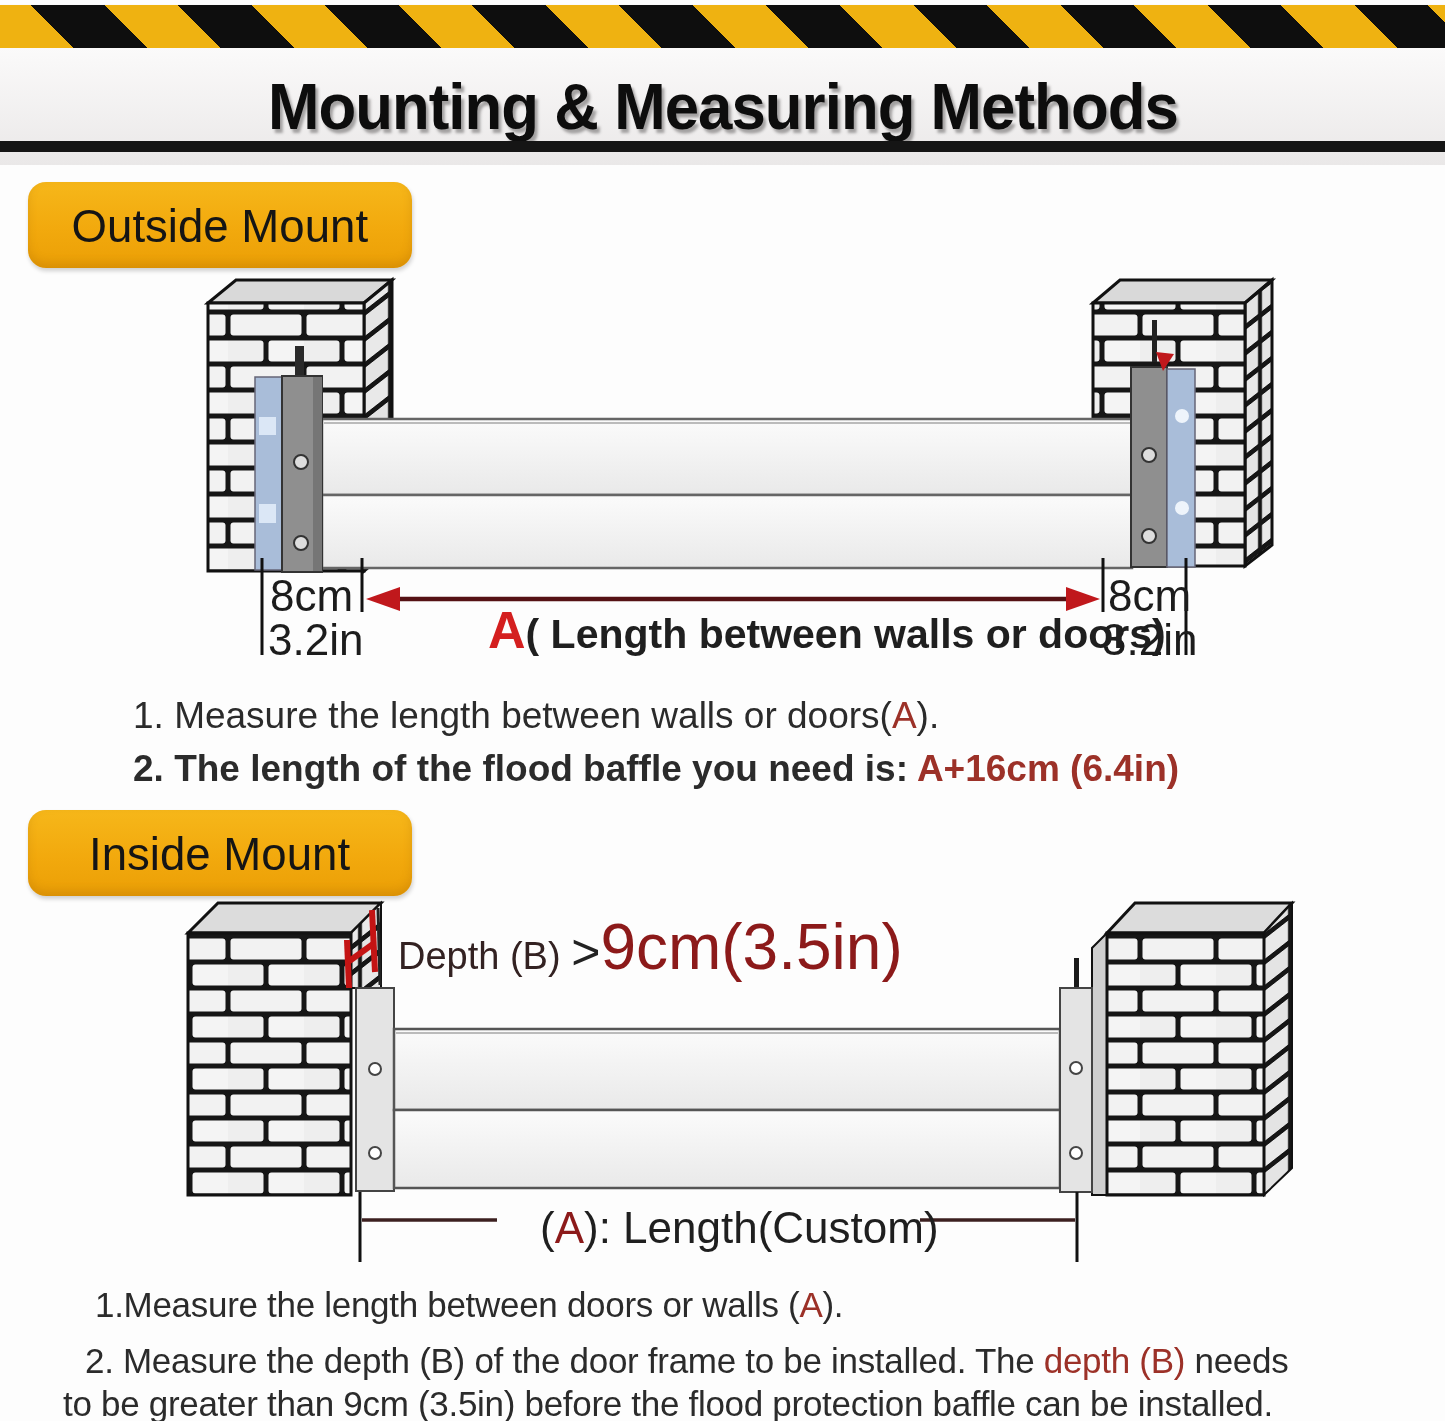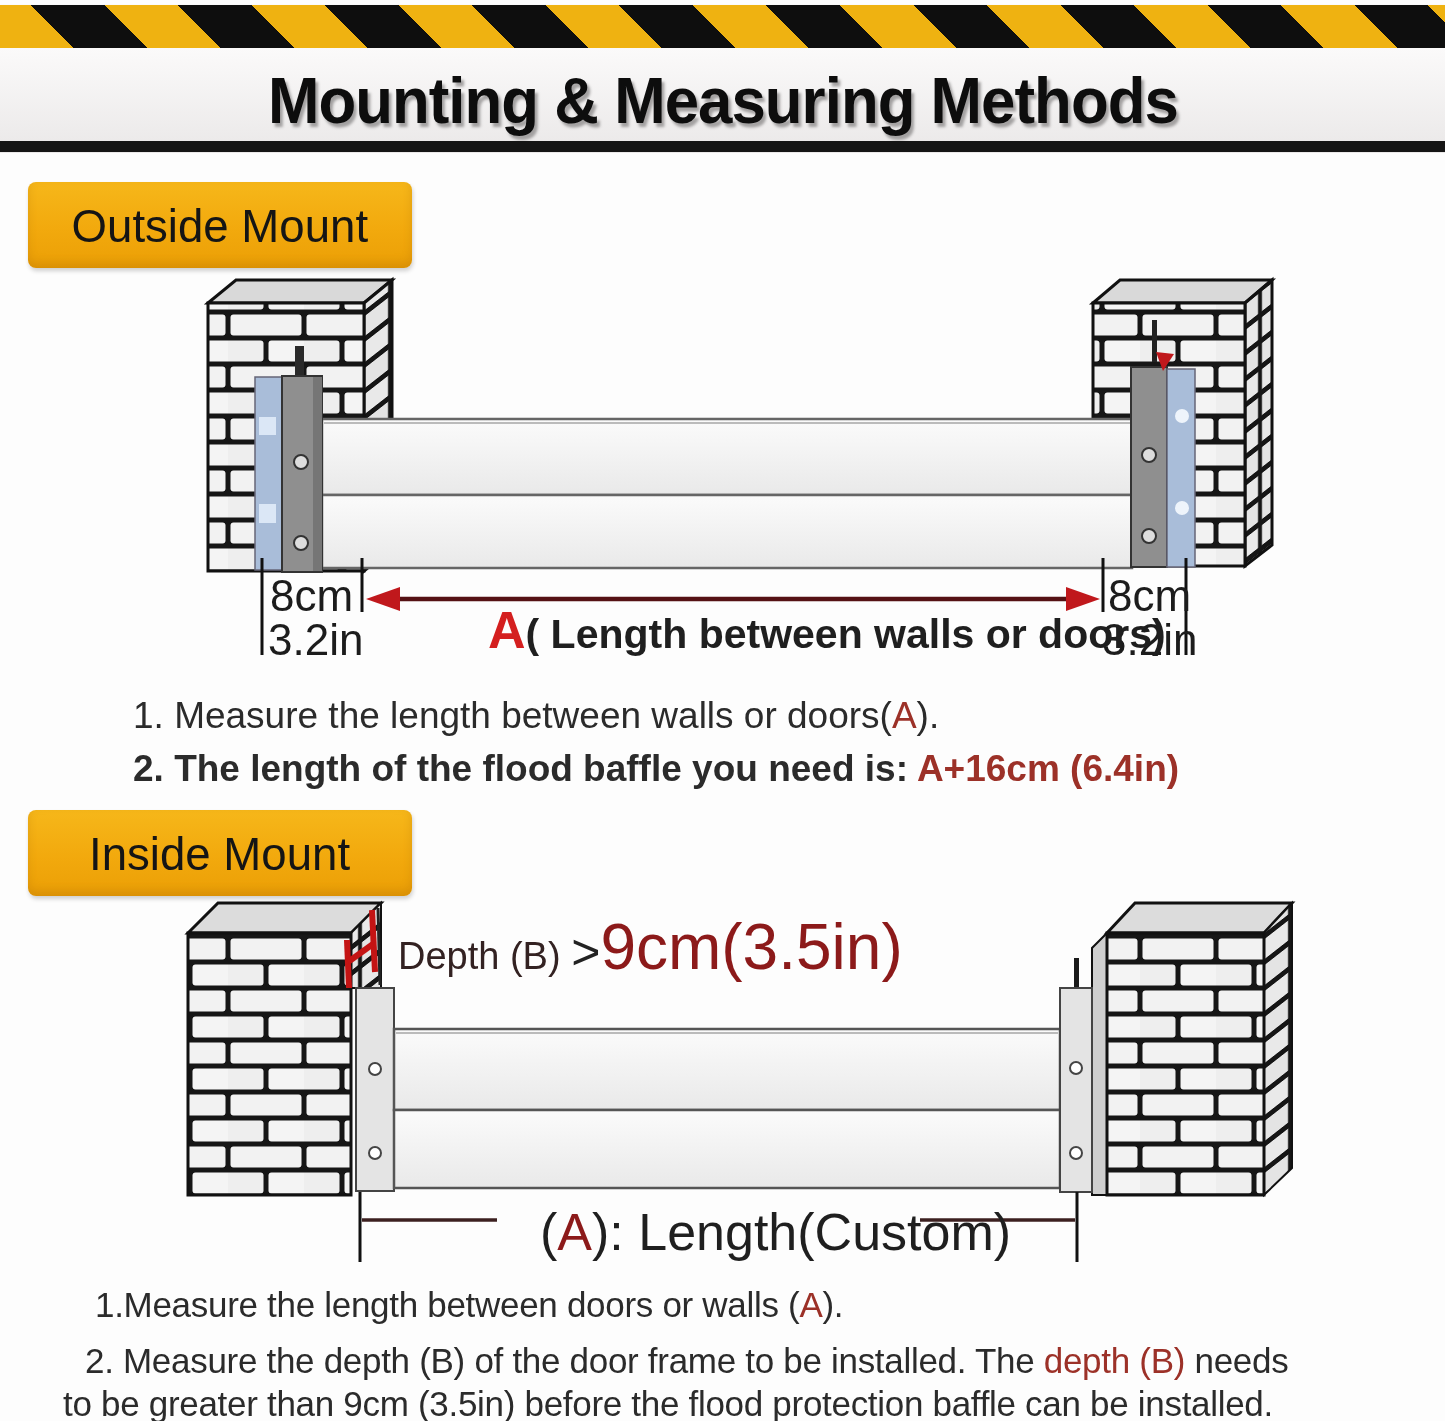--- a/index.html
+++ b/index.html
@@ -21,50 +21,50 @@
   .abs{position:absolute;}
   
   .hazard{
     left:0;top:5px;width:1445px;height:43px;
     background:repeating-linear-gradient(45deg,
       var(--hazard-yellow) 0 52px,
       var(--hazard-black) 52px 104px);
     box-shadow:0 2px 3px rgba(0,0,0,.25);
   }
   .title-band{
-    left:0;top:48px;width:1445px;height:105px;
+    left:0;top:48px;width:1445px;height:117px;
     background:linear-gradient(180deg,#fbfafa,#eae8e8);
     display:flex;align-items:center;justify-content:center;
   }
   .page-title{
     font-size:65px;font-weight:bold;color:#0d0d0d;letter-spacing:-1px;
     transform:scaleX(.95);
     text-shadow:3px 4px 3px #a2a0a0;
     white-space:nowrap;
   }
   .divider-bar{left:0;top:141px;width:1445px;height:11px;background:#151515;}
   
   .mount-label{
-    width:384px;height:86px;border-radius:8px;
+    width:384px;height:86px;border-radius:18px;
     background:linear-gradient(180deg,#f6b71a,var(--label-yellow) 55%,#eb9f06);
     box-shadow:1px 3px 4px rgba(0,0,0,.18), inset 0 -5px 10px rgba(150,85,0,.22);
     display:flex;align-items:center;justify-content:center;
     font-size:47px;color:#151515;white-space:nowrap;
   }
   .mount-label .lbl{transform:scaleX(.97);}
   
   .dim{font-size:44px;color:#1c1c1c;line-height:1;white-space:nowrap;}
   .span-note{white-space:nowrap;line-height:1;}
   .span-note .big-a{font-size:52px;font-weight:bold;color:#d41f1f;}
   .span-note .rest{font-size:41px;color:#1f1f1f;font-weight:bold;}
   .depth-note{white-space:nowrap;line-height:1;}
   .depth-note .d-label{font-size:38px;color:#332222;}
   .depth-note .d-gt{font-size:50px;color:#222;}
   .depth-note .d-val{font-size:64px;color:var(--dark-red);}
-  .length-note{white-space:nowrap;line-height:1;font-size:52px;color:#1f1f1f;}
+  .length-note{white-space:nowrap;line-height:1;font-size:44px;color:#1f1f1f;}
   .length-note .hl{color:var(--dark-red);}
   
   .step{white-space:nowrap;color:#2b2b2b;}
   .step .hl{color:var(--step-red);}
   .steps-top .step{font-size:37px;}
   .steps-bottom .step{font-size:35px;letter-spacing:-.3px;}
   svg{display:block;}
 </style>
 </head>
 <body>

